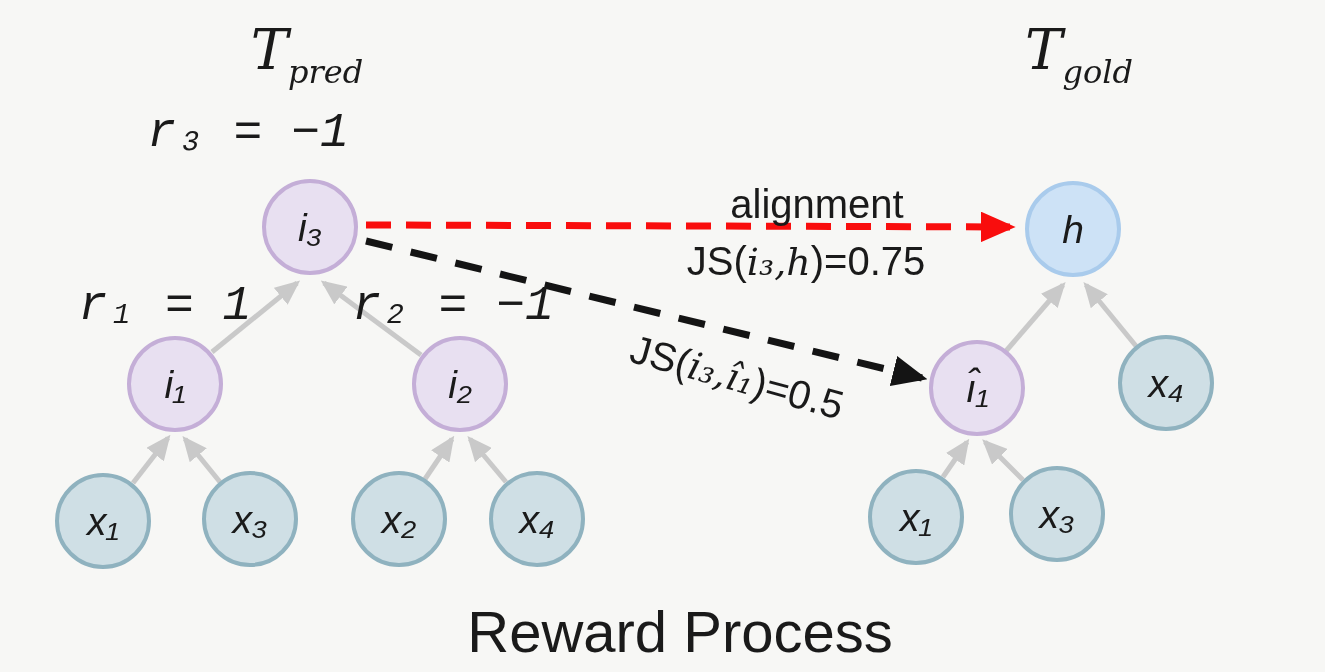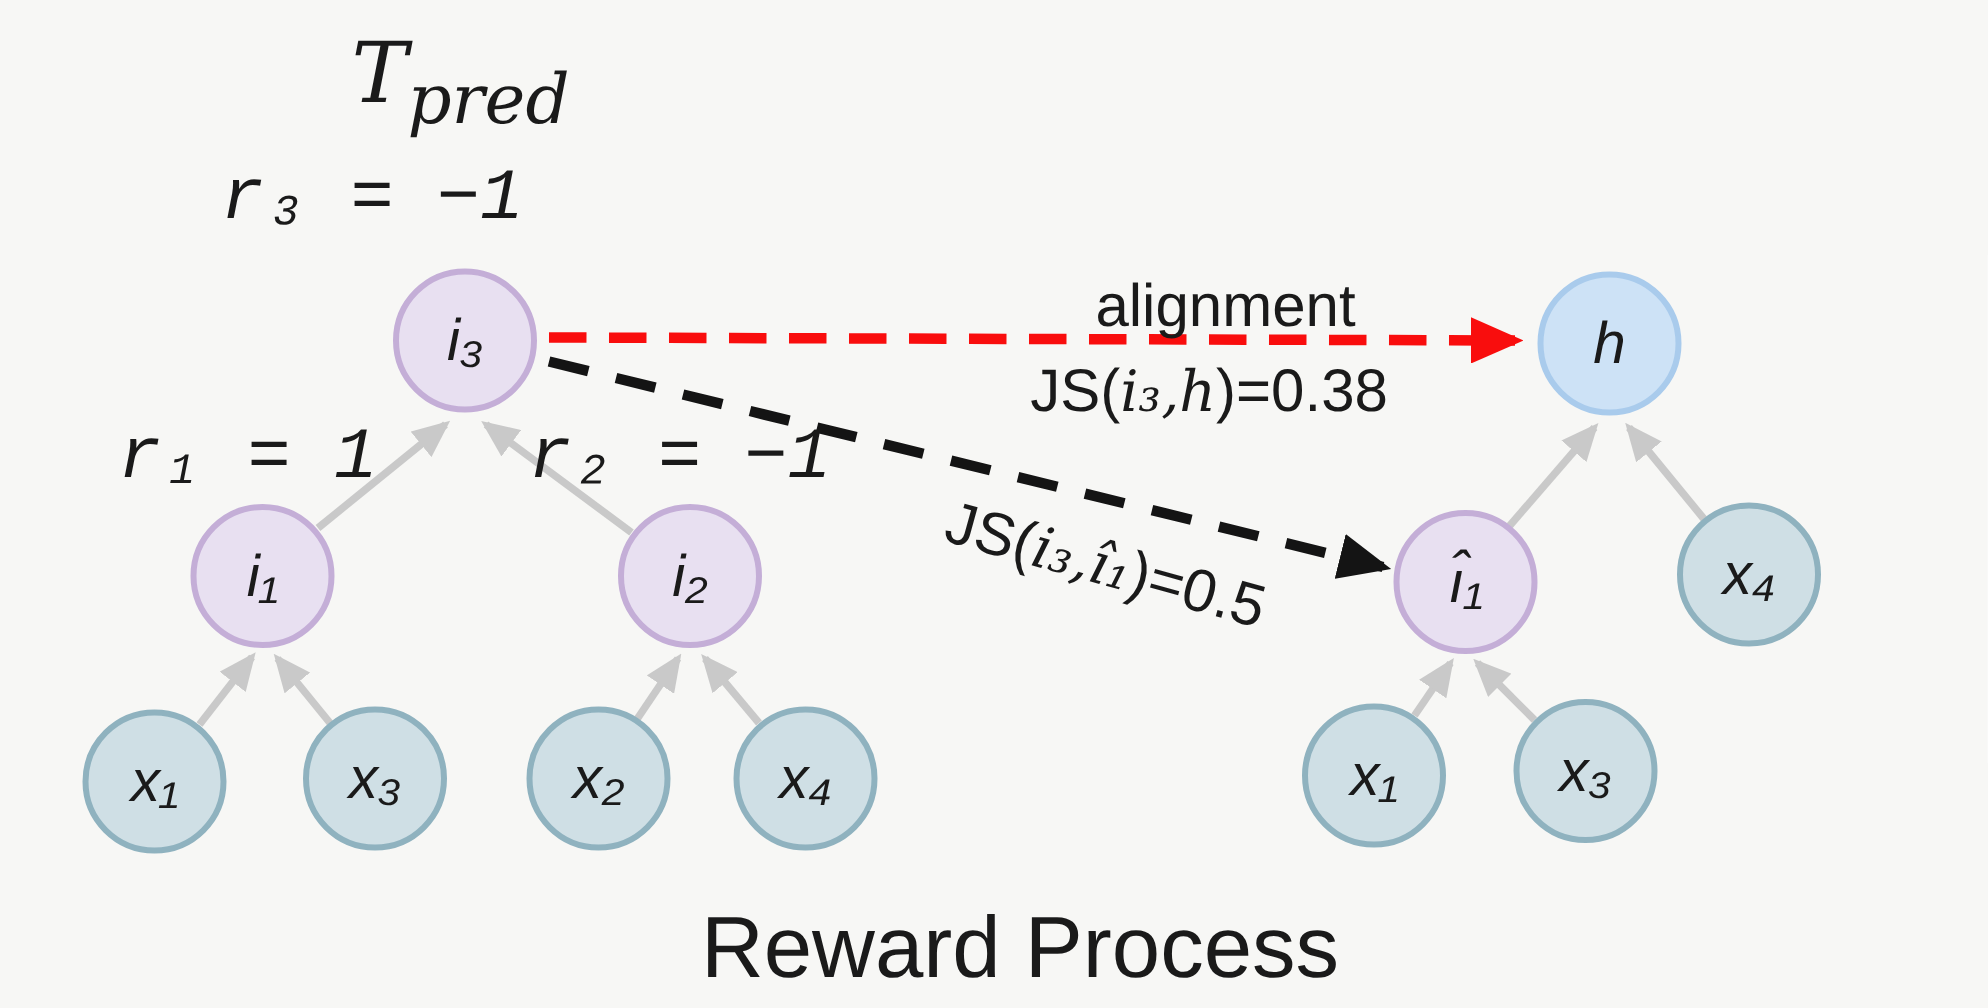--- a/index.html
+++ b/index.html
@@ -29,21 +29,21 @@
   }
   .node.purple{background:var(--node-purple-fill,#e8e0f1);border-color:var(--node-purple-border,#c4aed7);}
   .node.blue{background:var(--node-blue-fill,#cfdfe5);border-color:var(--node-blue-border,#8fb2bf);}
   .node.hblue{background:var(--node-h-fill,#cde2f6);border-color:var(--node-h-border,#a9cbec);}
 
   .tree-title{
     position:absolute;transform:translateX(-50%);
     font-family:"DejaVu Serif",serif;font-style:italic;font-size:56px;line-height:1;
     white-space:nowrap;
   }
-  .tree-title .tsub{font-size:46px;vertical-align:-14px;}
+  .tree-title .tsub{font-size:32px;vertical-align:-14px;}
 
   .math-label{
     position:absolute;transform:translate(-50%,-50%);
     font-family:Liberation Mono, monospace;font-style:italic;font-size:48px;
     white-space:nowrap;line-height:1;
   }
   .sans-label{
     position:absolute;transform:translate(-50%,-50%);
     font-family:"Liberation Sans",sans-serif;font-size:40px;
     white-space:nowrap;line-height:1;
@@ -83,38 +83,39 @@
     <line class="edge" x1="943" y1="477" x2="967" y2="442" marker-end="url(#arrGray)"></line>
     <line class="edge" x1="1023" y1="480" x2="985" y2="442" marker-end="url(#arrGray)"></line>
     <line class="edge" x1="1006" y1="351" x2="1063" y2="285" marker-end="url(#arrGray)"></line>
     <line class="edge" x1="1136" y1="346" x2="1086" y2="285" marker-end="url(#arrGray)"></line>
 
     <line class="dash-red" x1="366" y1="225" x2="1010" y2="227" marker-end="url(#arrRed)"></line>
     <line class="dash-black" x1="366" y1="241" x2="922" y2="378" marker-end="url(#arrBlack)"></line>
   </svg>
 
   <div class="tree-title" style="left:307px;top:22px;"><span class="tmain">T</span><span class="tsub">pred</span></div>
+  <div class="tree-title" style="left:1079px;top:22px;"><span class="tmain">T</span><span class="tsub">gold</span></div>
 
   <div class="math-label" style="left:248px;top:133px;">r₃ = −1</div>
   <div class="math-label" style="left:165px;top:306px;">r₁ = 1</div>
   <div class="math-label" style="left:453px;top:306px;">r₂ = −1</div>
 
   <div class="node purple" style="left:310px;top:227px;">i₃</div>
   <div class="node purple" style="left:175px;top:384px;">i₁</div>
   <div class="node purple" style="left:460px;top:384px;">i₂</div>
   <div class="node blue" style="left:103px;top:521px;">x₁</div>
   <div class="node blue" style="left:250px;top:519px;">x₃</div>
   <div class="node blue" style="left:399px;top:519px;">x₂</div>
   <div class="node blue" style="left:537px;top:519px;">x₄</div>
 
   <div class="node hblue" style="left:1073px;top:229px;">h</div>
   <div class="node purple" style="left:977px;top:388px;">ı̂₁</div>
   <div class="node blue" style="left:1166px;top:383px;">x₄</div>
   <div class="node blue" style="left:916px;top:517px;">x₁</div>
   <div class="node blue" style="left:1057px;top:514px;">x₃</div>
 
   <div class="sans-label" style="left:817px;top:188px;margin-top:16px;">alignment</div>
-  <div class="sans-label" style="left:806px;top:261px;"><span>JS(</span><span class="js-args">i₃,h</span><span>)=0.38</span></div>
+  <div class="sans-label" style="left:806px;top:261px;"><span>JS(</span><span class="js-args">i₃,h</span><span>)=0.75</span></div>
   <div class="sans-label rotated" style="left:737px;top:377px;"><span>JS(</span><span class="js-args">i₃,ı̂₁</span><span>)=0.5</span></div>
 
   <div class="caption" style="left:680px;top:598px;">Reward Process</div>
 
 </div>
 
 </body></html>

